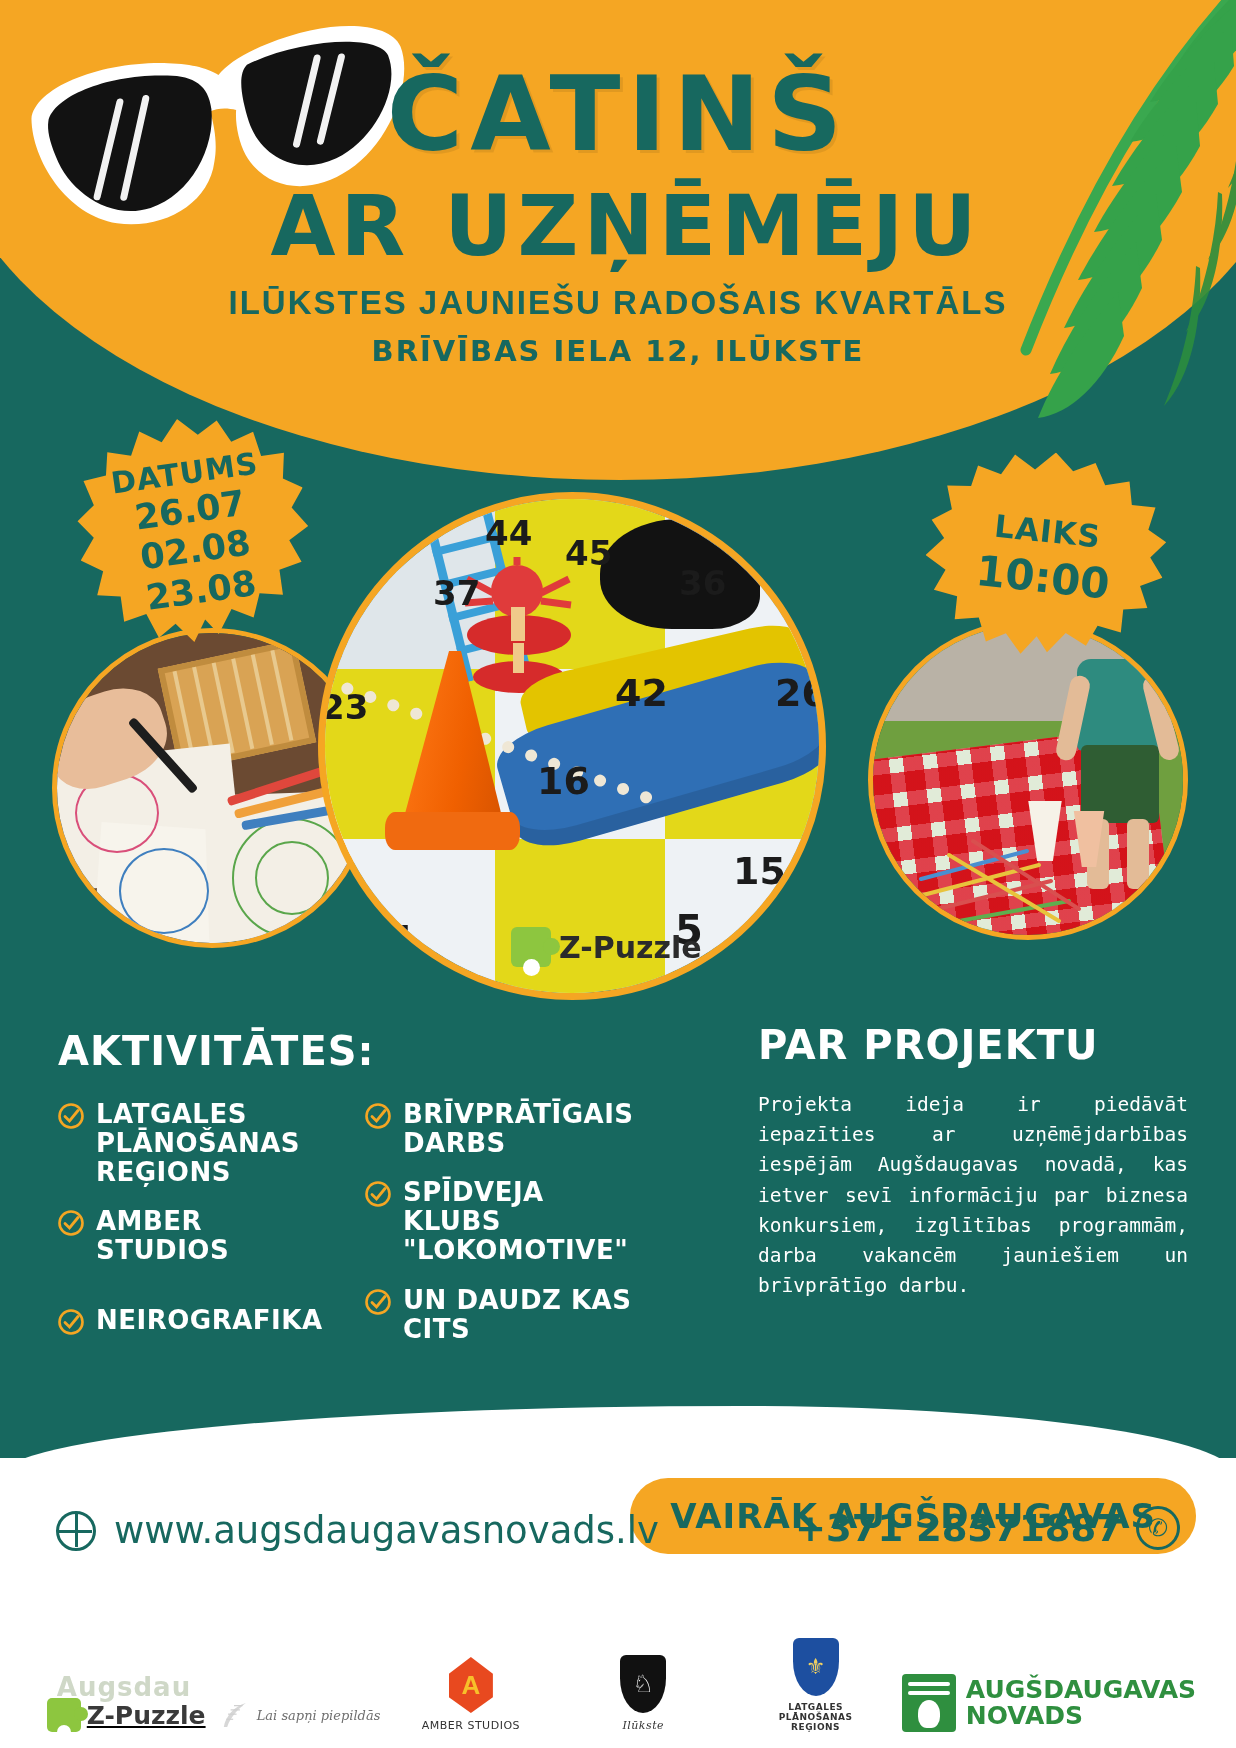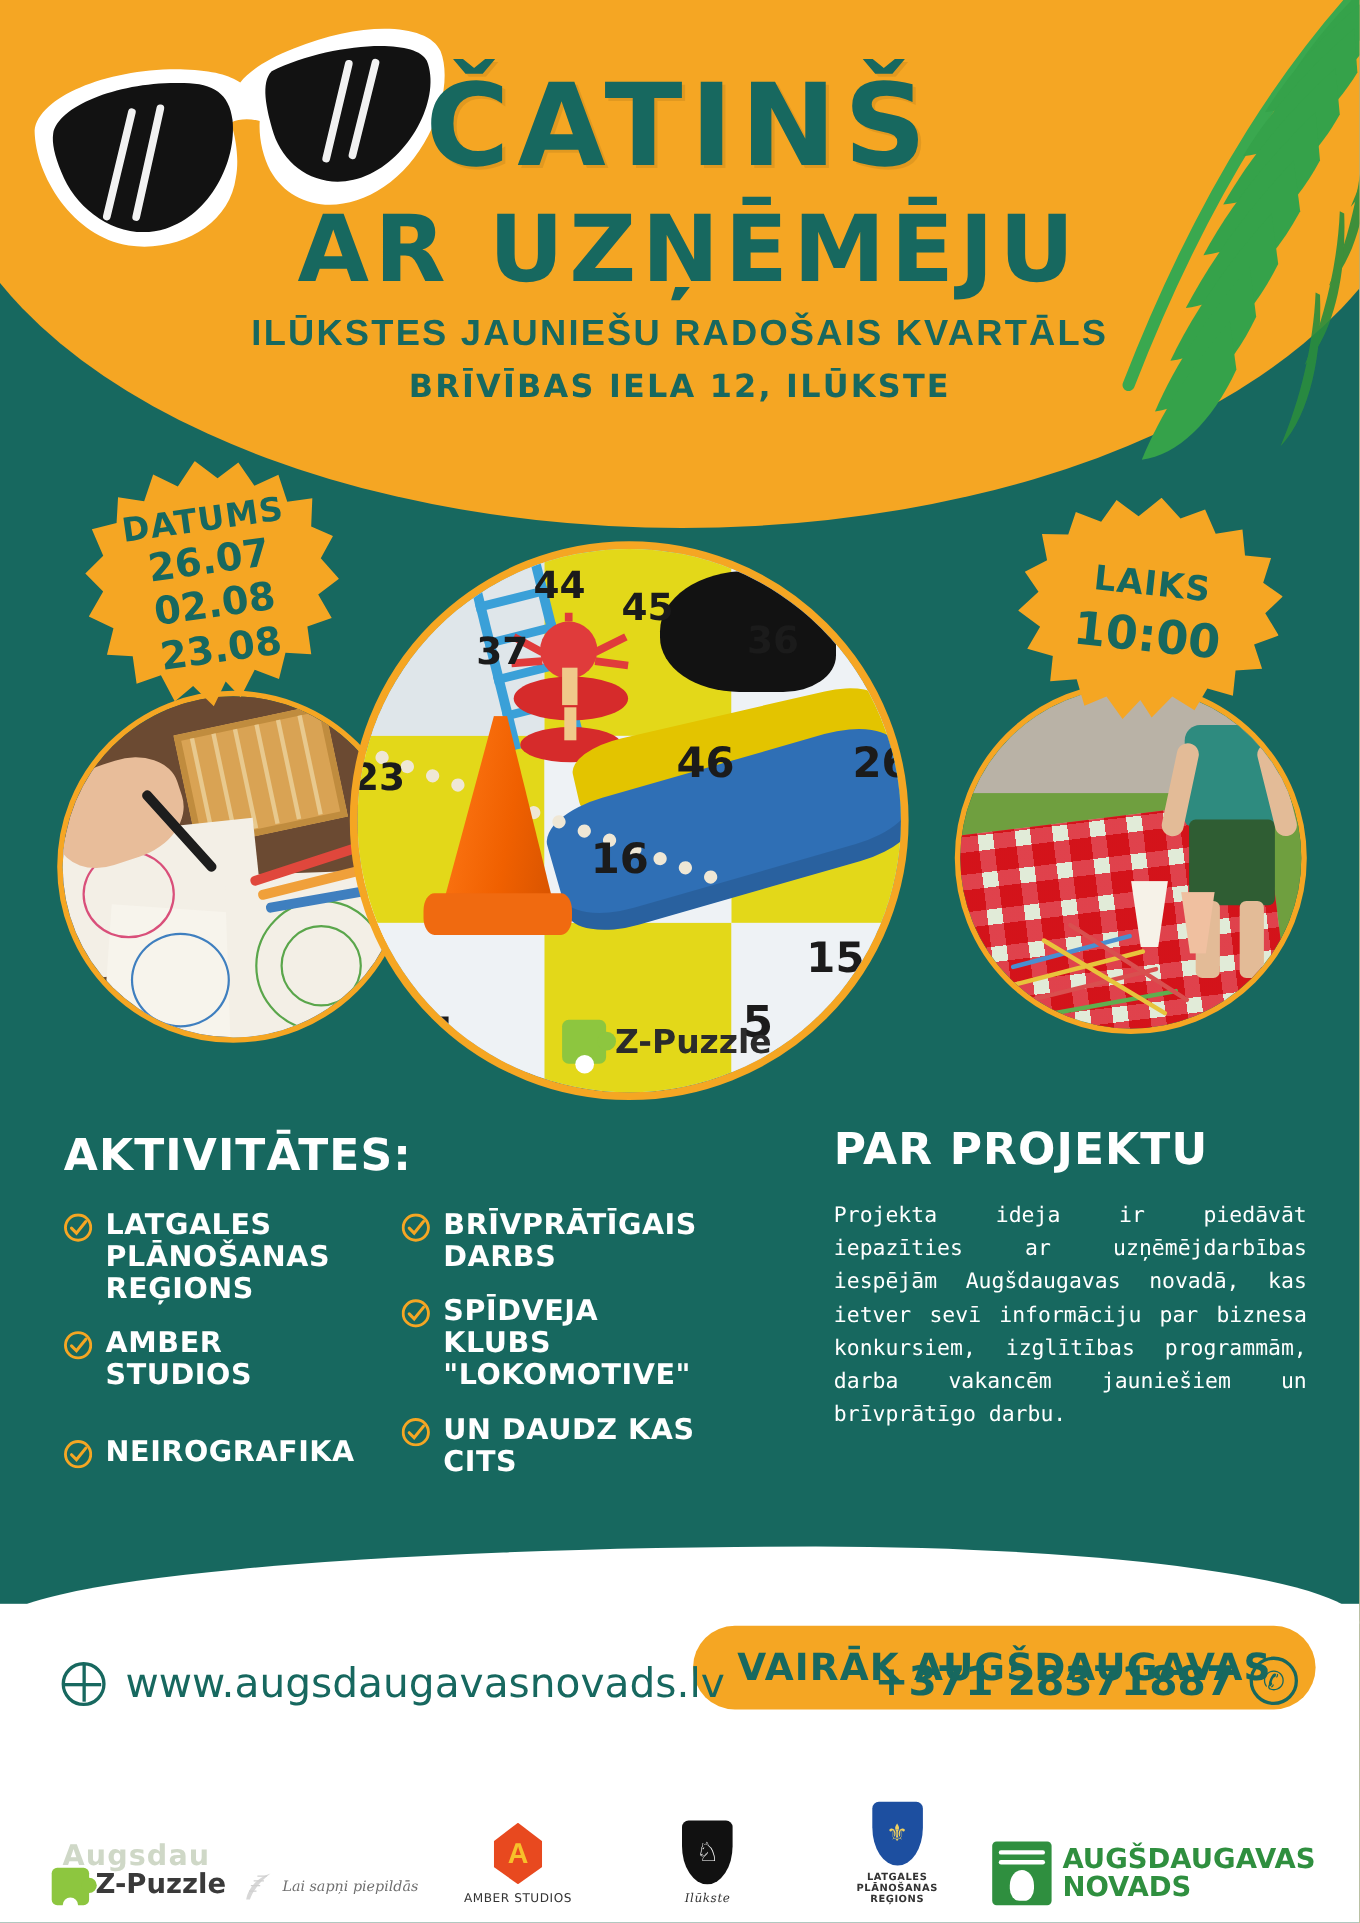--- a/index.html
+++ b/index.html
@@ -316,21 +316,21 @@
   .logo {
     display: flex; flex-direction: column; align-items: center;
     justify-content: flex-end;
     text-align: center;
     flex: 1;
   }
   .logo-cap {
     font-family: "DejaVu Sans", sans-serif;
     font-size: 11px; color: #333; margin-top: 6px; letter-spacing: .5px;
   }
-  .zp { display:flex; align-items:flex-start; gap:6px; position:relative; }
+  .zp { display:flex; align-items:center; gap:6px; position:relative;text-decoration:underline; }
   .zp .pz2{ width:34px; height:34px; background:#8dc63f; border-radius:5px; position:relative;}
   .zp .pz2::before{ content:""; position:absolute; right:-7px; top:9px; width:14px;height:14px;
                     background:#8dc63f; border-radius:50%;}
   .zp .pz2::after{ content:""; position:absolute; left:10px; bottom:-7px; width:14px;height:14px;
                     background:#fff; border-radius:50%;}
   .zp .zt{ font-family:"DejaVu Sans",sans-serif; font-weight:700; font-size:25px; color:#3a3a3a;}
   .zp .ghost{
     position:absolute; left:10px; top:-26px;
     font-family:"DejaVu Sans",sans-serif; font-weight:700; font-size:26px;
     color:#cfd8c7; letter-spacing:1px;
@@ -521,21 +521,21 @@
     <div class="pc-cone">
         <div class="body"></div>
         <div class="base"></div>
       </div>
 
     <div class="pc-num" style="left:160px;top:14px;font-size:34px;">44</div>
     <div class="pc-num" style="left:240px;top:34px;font-size:34px;">45</div>
     <div class="pc-num" style="left:354px;top:64px;font-size:34px;">36</div>
     <div class="pc-num" style="left:108px;top:74px;font-size:34px;">37</div>
     <div class="pc-num" style="left:-4px;top:188px;font-size:34px;">23</div>
-    <div class="pc-num" style="left:290px;top:172px;font-size:38px;">46</div>
+    <div class="pc-num" style="left:290px;top:172px;font-size:38px;">42</div>
     <div class="pc-num" style="left:450px;top:172px;font-size:38px;">26</div>
     <div class="pc-num" style="left:212px;top:260px;font-size:38px;">16</div>
     <div class="pc-num" style="left:408px;top:350px;font-size:38px;">15</div>
     <div class="pc-num" style="left:62px;top:418px;font-size:38px;">4</div>
     <div class="pc-num" style="left:350px;top:408px;font-size:40px;">5</div>
 
     <div class="pc-puzzle">
       <div class="pz"></div>
       <div class="txt">Z-Puzzle</div>
     </div>

